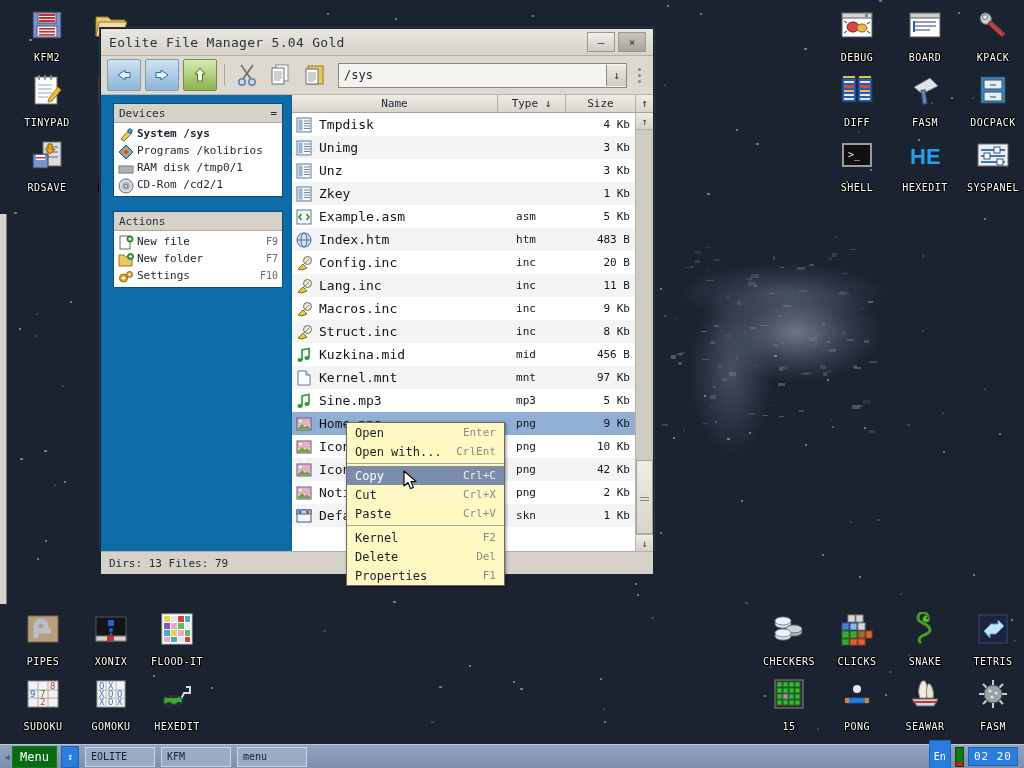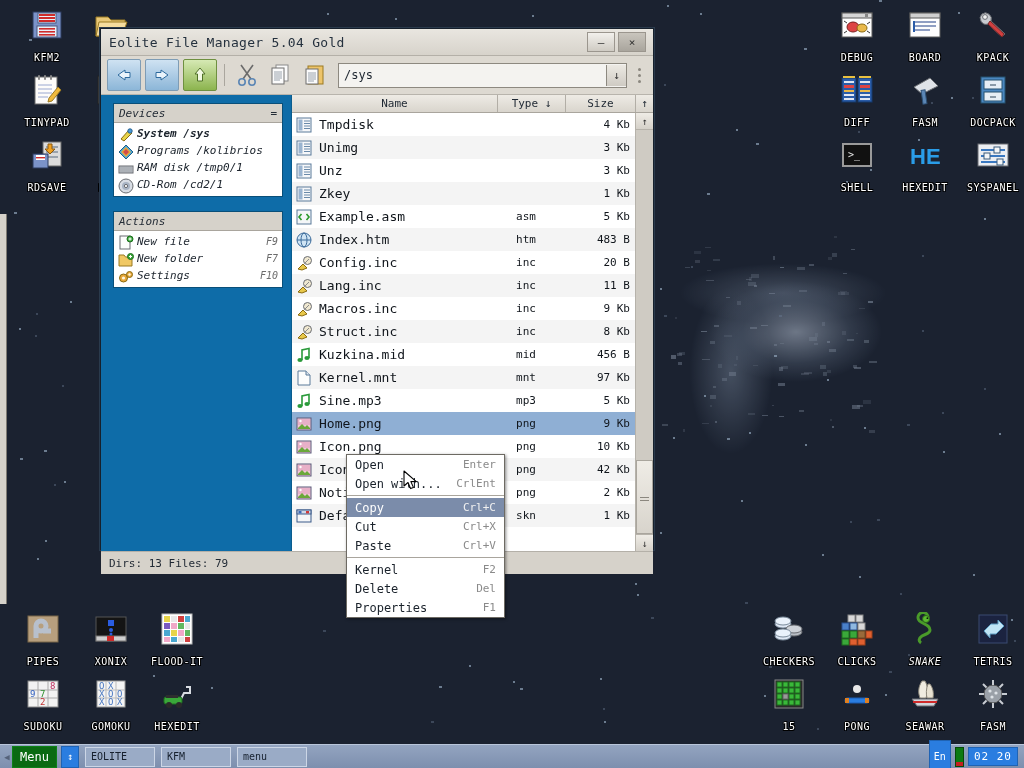--- a/index.html
+++ b/index.html
@@ -91,21 +91,21 @@
   #pathval{flex:1;font-size:12px;color:#1d2630;padding-left:5px;
            font-family:"DejaVu Sans Mono", monospace;}
   #pathdrop{width:19px;height:21px;background:linear-gradient(#ece9e3,#cfcbc3);
             border-left:1px solid #8d8980;display:flex;align-items:center;justify-content:center;
             font-size:11px;color:#333;}
   #kebab{width:16px;height:30px;display:flex;flex-direction:column;align-items:center;justify-content:center;gap:3px;}
   #kebab i{width:3px;height:3px;background:#8b877f;display:block;border-radius:50%;}
 
   #body{display:flex;height:calc(100% - 26px - 38px);}
   #sidebar{width:190px;background:#0e6ca8;padding:8px 8px 0 12px;box-sizing:border-box;}
-  .panel{background:#ffffff;border:1px solid #0a5party;margin-bottom:14px;font-style:italic;}
+  .panel{background:#ffffff;border:1px solid #0a5party;margin-bottom:14px;}
   .panel{border:1px solid #094f79;}
   .panel-hd{
     background:#d6d2ca;border-bottom:1px solid #a9a59d;height:18px;
     display:flex;align-items:center;justify-content:space-between;
     padding:0 5px;font-size:11px;color:#242c36;
   }
   .panel-body{padding:2px 0 3px 0;}
   .prow{display:flex;align-items:center;height:17px;padding:0 4px;font-size:11px;color:#1b232c;gap:5px;}
   .prow .pi{width:14px;height:14px;flex:0 0 14px;position:relative;}
   .prow .ptxt{flex:1;white-space:nowrap;}
@@ -149,24 +149,23 @@
   #sbthumb i{display:block;width:9px;height:1px;background:#8b877f;box-shadow:0 3px 0 #8b877f;}
 
   #statusbar{
     height:22px;background:#d6d2ca;border-top:1px solid #b4b0a8;
     display:flex;align-items:center;padding-left:8px;font-size:11px;color:#1f2833;
   }
 
   
   #ctxmenu{
     position:absolute;left:346px;top:422px;width:157px;
-    background:#ffffff;border:1px solid #6d6a63;
+    background:#fef9c3;border:1px solid #6d6a63;
     box-shadow:1px 1px 3px rgba(0,0,0,.45);
     z-index:50;
-    margin-top:32px;
   }
   .mi{height:19px;display:flex;align-items:center;font-size:12px;color:#1a222b;padding:0 8px;}
   .mi .mlabel{flex:1;}
   .mi .mkey{color:#8a8a8a;font-size:11px;}
   .mi.hl{background:#7b8caa;color:#fff;}
   .mi.hl .mkey{color:#f0f0f0;}
   .msep{height:1px;background:#a9a59d;margin:2px 0;}
 
   #cursor{position:absolute;left:403px;top:470px;z-index:60;}
 
@@ -681,21 +680,21 @@
               <rect x="18" y="11" width="7" height="7" fill="#d8d8d8" stroke="#888"></rect>
               <rect x="2" y="19" width="7" height="7" fill="#3aa83a" stroke="#1e6e1e"></rect>
               <rect x="10" y="19" width="7" height="7" fill="#3aa83a" stroke="#1e6e1e"></rect>
               <rect x="18" y="19" width="7" height="7" fill="#9a6a3a" stroke="#6a4a22"></rect>
               <rect x="26" y="19" width="6" height="7" fill="#e06030" stroke="#a04018"></rect>
               <rect x="2" y="27" width="7" height="6" fill="#3aa83a" stroke="#1e6e1e"></rect>
               <rect x="10" y="27" width="7" height="6" fill="#e06030" stroke="#a04018"></rect>
               <rect x="18" y="27" width="7" height="6" fill="#e06030" stroke="#a04018"></rect>
             </g>
           </svg></span><span class="cap">CLICKS</span></div>
-      <div class="icon" style="left: 888px; top: 612px; font-style: italic;"><span class="glyph"><svg width="34" height="34" viewBox="0 0 34 34">
+      <div class="icon" style="left: 888px; top: 612px;"><span class="glyph"><svg width="34" height="34" viewBox="0 0 34 34">
             <path d="M20 6 a5 5 0 1 0 -7 4 c5 3 9 4 9 8 s-5 4-8 6 s-4 5 -1 7" fill="none" stroke="#4a9a2a" stroke-width="3"></path>
             <circle cx="18" cy="7" r="3.5" fill="#5aba30" stroke="#2e6a18"></circle>
             <circle cx="19.4" cy="6.2" r="0.9" fill="#111"></circle>
           </svg></span><span class="cap">SNAKE</span></div>
       <div class="icon" style="left: 956px; top: 612px;"><span class="glyph"><svg width="34" height="34" viewBox="0 0 34 34">
             <rect x="3" y="3" width="28" height="28" fill="#1b2340" stroke="#3a4a70"></rect>
             <path d="M8 19 L15 12 L22 12 L22 8 L28 14 L20 22 L14 22 L14 26 Z" fill="#bfe4f5" stroke="#5a9ac0"></path>
           </svg></span><span class="cap">TETRIS</span></div>
       <div class="icon" style="left: 752px; top: 677px;"><span class="glyph"><svg width="34" height="34" viewBox="0 0 34 34">
             <rect x="3" y="3" width="28" height="28" fill="#2a2a2a" stroke="#888"></rect>

